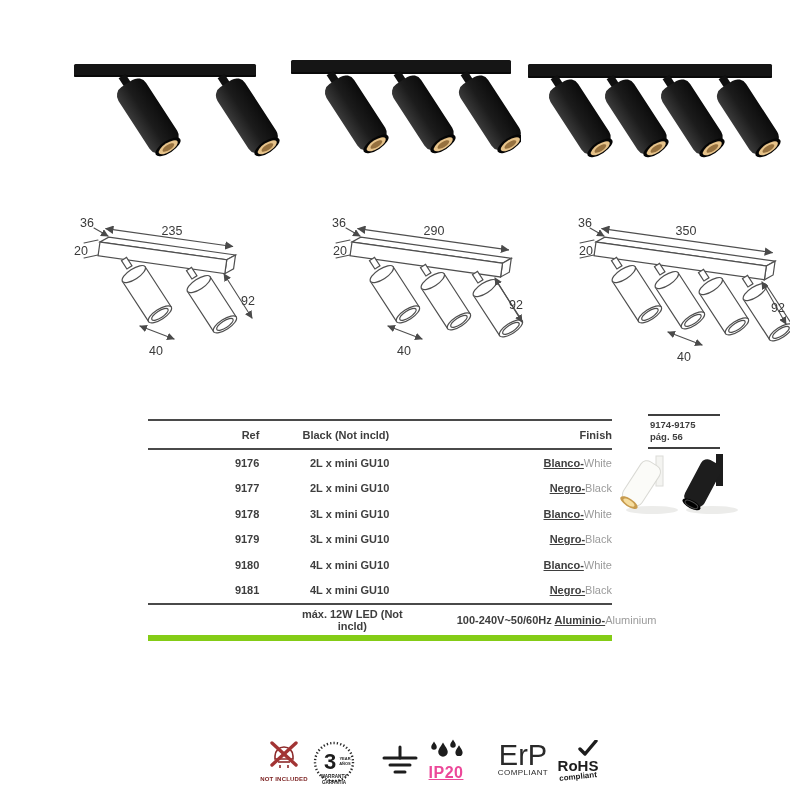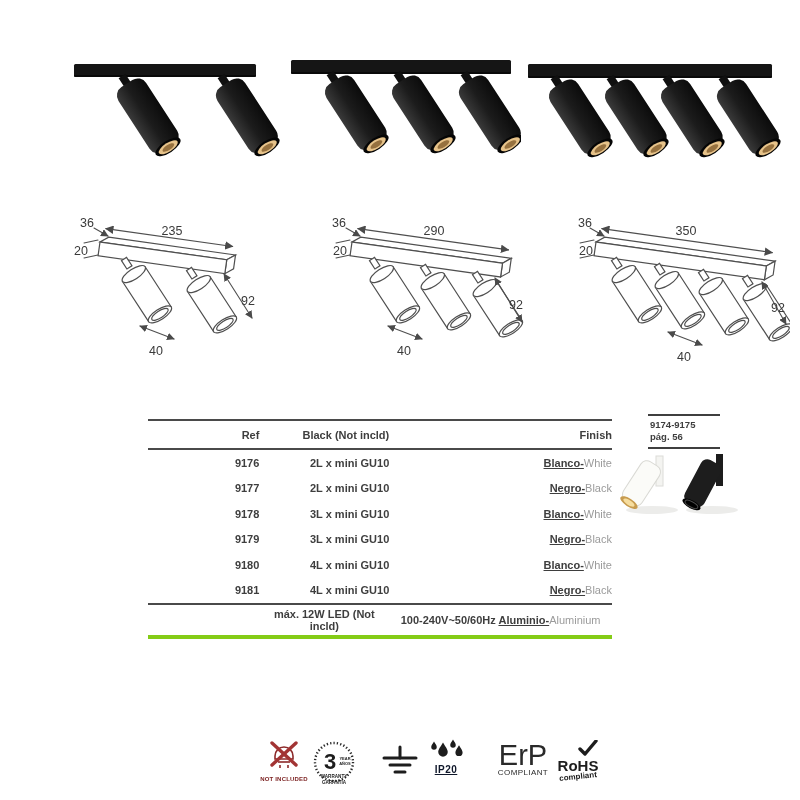--- a/index.html
+++ b/index.html
@@ -8,42 +8,42 @@
   .abs{position:absolute;}
   svg text{font-family:"Liberation Sans", sans-serif;}
 
   
   .spec-table{position:absolute;left:148px;top:419px;width:464px;border-top:2px solid #4a4a4a;}
   .trow{display:grid;grid-template-columns:24% 28% 48%;align-items:center;height:25.5px;}
   .trow.head{height:27px;border-bottom:2px solid #4a4a4a;}
   .trow span{text-align:right;font-size:11px;}
   .tbody{border-bottom:2px solid #4a4a4a;}
   .tfoot{display:grid;grid-template-columns:24% 28% 48%;align-items:center;height:30px;
-         border-bottom:4px solid #84cc16;}
+         border-bottom:6px solid #84cc16;gap:28px;}
   .tfoot .cell{text-align:center;font-size:11px;font-weight:700;}
   .fin-es{font-weight:700;color:#3e3e3e;text-decoration:underline;}
   .fin-en{font-weight:400;color:#9b9b9b;}
   .ref-cell{font-weight:700;}
   .bulb-cell{font-weight:700;}
   .head span{font-weight:700;}
 
   
   .related{position:absolute;left:648px;top:414px;width:70px;border-top:2px solid #3f3f3f;
            border-bottom:2px solid #3f3f3f;padding:3px 0 4px 2px;}
   .related div{font-size:9.5px;font-weight:700;line-height:12px;color:#3e3e3e;}
 
   
   .badge{position:absolute;text-align:center;}
   .badge .cap{font-size:6px;font-weight:700;letter-spacing:.2px;}
   .cap.red{color:#7d2424;}
   .erp-title{font-size:29px;font-weight:500;color:#2a2a2a;line-height:26px;}
   .erp-sub{font-size:8px;font-weight:400;color:#2a2a2a;letter-spacing:.4px;}
   .rohs-title{font-size:15px;font-weight:700;color:#1d1d1d;line-height:12px;}
   .rohs-sub{font-size:8px;font-weight:700;color:#1d1d1d;transform:rotate(-6deg);}
-  .ip-label{font-size:10px;font-weight:700;color:#0f172a;letter-spacing:.5px;text-decoration:underline;}
+  .ip-label{font-size:16px;font-weight:700;color:#ec4899;letter-spacing:.5px;text-decoration:underline;}
 </style>
 </head>
 <body>
 
 <div class="page">
 
   <svg width="0" height="0" style="position:absolute">
     <defs>
       <linearGradient id="gBody" x1="0" y1="0" x2="1" y2="0">
         <stop offset="0" stop-color="#3a3a3a"></stop>

